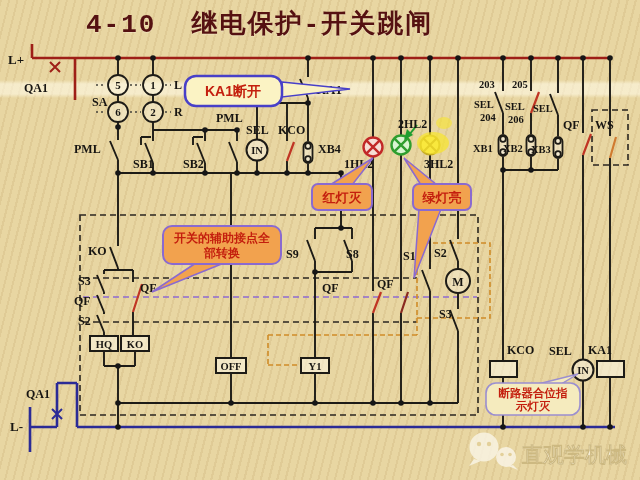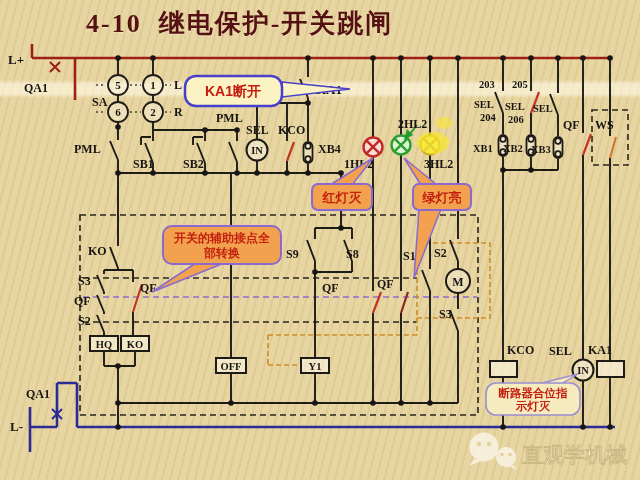--- a/index.html
+++ b/index.html
@@ -6,21 +6,21 @@
   .stage{
     position:relative;width:640px;height:480px;overflow:hidden;
     background-color:#e8d6a2;
     background-image:
       linear-gradient(to bottom, rgba(255,250,228,0) 80px, rgba(255,250,230,.6) 84px, rgba(255,250,230,.6) 94px, rgba(255,250,228,0) 98px),
       repeating-linear-gradient(104deg, rgba(182,148,90,.17) 0 2px, rgba(255,255,255,0) 2px 8px);
     font-family:"Liberation Sans", sans-serif;
   }
   .title{
     position:absolute;left:86px;top:6px;width:460px;
-    font-family:Liberation Serif, serif;
+    font-family:Liberation Mono, monospace;
     font-size:26px;font-weight:bold;color:#551111;letter-spacing:2px;
     text-shadow:0 1px 0 rgba(255,255,255,.25);
     white-space:pre;
   }
   svg text{font-family:"Liberation Serif", serif;}
   .lbl{font-size:12px;font-weight:bold;fill:#171512;}
   .lbl-sm{font-size:10.5px;font-weight:bold;fill:#171512;}
   .lbl-num{font-size:11px;font-weight:bold;fill:#171512;}
   .cn{font-family:"Liberation Sans", sans-serif;font-weight:bold;fill:#c41f0e;}
   .wm{font-family:"Liberation Sans", sans-serif;}

